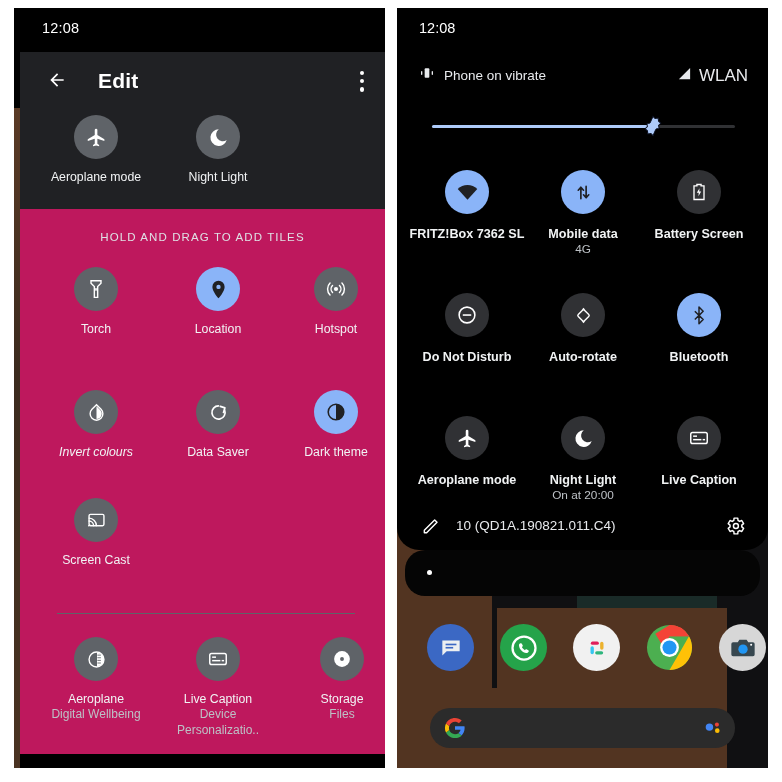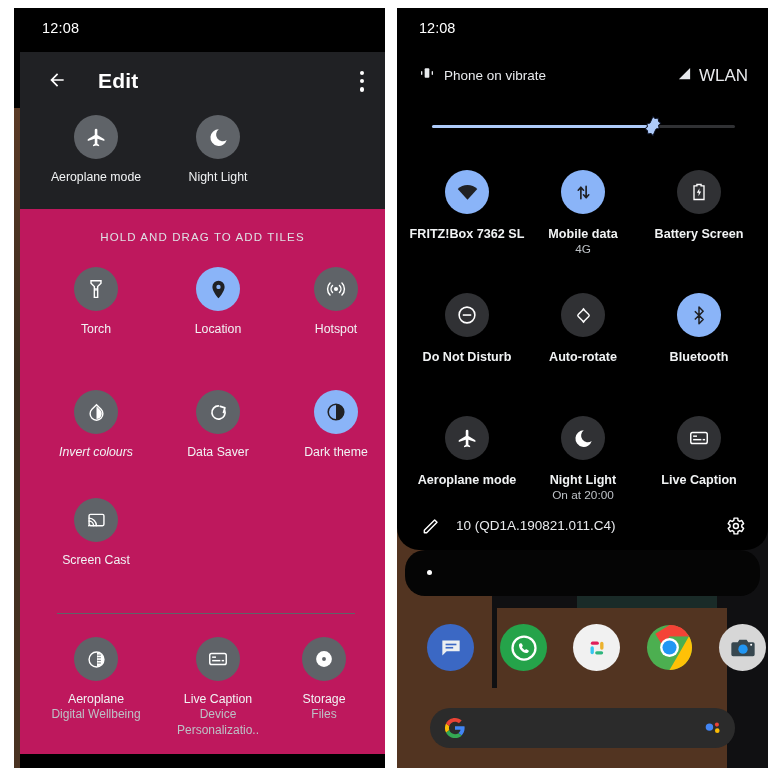--- a/index.html
+++ b/index.html
@@ -203,21 +203,21 @@
           <svg width="22" height="22" viewBox="0 0 24 24">
               <rect x="3" y="6" width="18" height="12" rx="2" fill="none" stroke="#fff" stroke-width="1.6"></rect>
               <rect x="5.6" y="9.2" width="4.2" height="1.6" fill="#fff"></rect>
               <rect x="5.6" y="13" width="9" height="1.6" fill="#fff"></rect>
               <rect x="16" y="13" width="2.6" height="1.6" fill="#fff"></rect>
             </svg>
         </div>
         <div class="tile-label">Live Caption</div>
         <div class="tile-sub">Device Personalizatio..</div>
       </div>
-      <div class="tile" style="left:252px;top:428px;">
+      <div class="tile" style="left:270px;top:428px;">
         <div class="tile-circle">
           <svg width="22" height="22" viewBox="0 0 24 24">
               <circle cx="12" cy="12" r="8.6" fill="#fff"></circle>
               <circle cx="12" cy="12" r="2.1" fill="#5f6368"></circle>
             </svg>
         </div>
         <div class="tile-label">Storage</div>
         <div class="tile-sub">Files</div>
       </div>
     </div>

